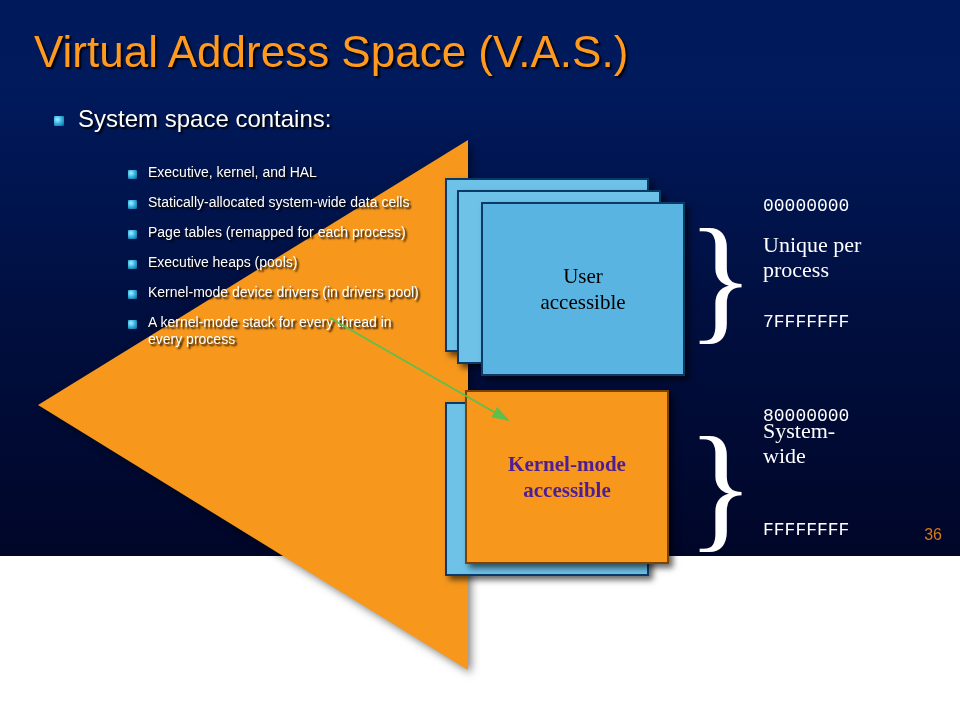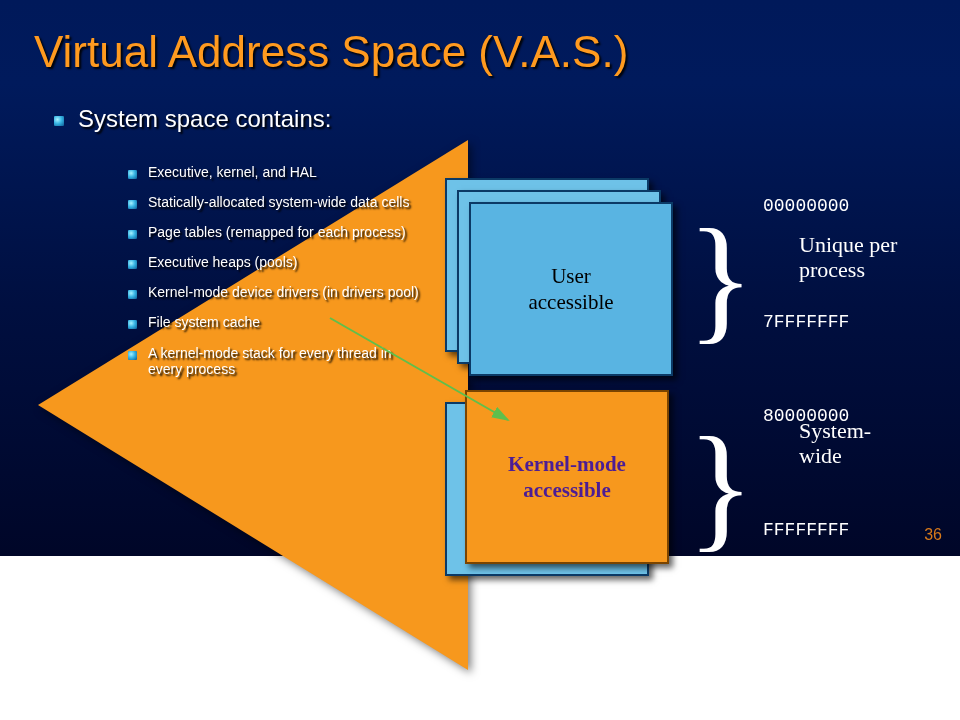--- a/index.html
+++ b/index.html
@@ -155,21 +155,20 @@
     font-size: 18px;
     color: #fff;
     white-space: nowrap;
   }
   .addr-label {
     position: absolute;
     font-family: Georgia, "Times New Roman", serif;
     font-size: 22px;
     color: #fff;
     line-height: 1.15;
-    margin-left: 36px;
   }
 
   
   .arrow-svg {
     position: absolute;
     left: 0; top: 0;
     width: 960px;
     height: 720px;
     pointer-events: none;
   }
@@ -193,29 +192,28 @@
   <div class="subhead">System space contains:</div>
 
   <div class="wedge"></div>
 
   <ul class="bullets">
     <li>Executive, kernel, and HAL</li>
     <li>Statically-allocated system-wide data cells</li>
     <li>Page tables (remapped for each process)</li>
     <li>Executive heaps (pools)</li>
     <li>Kernel-mode device drivers (in drivers pool)</li>
-    <li>File system cache</li>
     <li>A kernel-mode stack for every  thread in every process</li>
   </ul>
 
   <div class="diagram">
 
     <div class="stack-card" style="left:0px; top:0px;"></div>
     <div class="stack-card" style="left:12px; top:12px;"></div>
-    <div class="stack-card front" style="left:24px; top:24px;text-align:center;">
+    <div class="stack-card front" style="left:36px; top:24px;text-align:center;">
       <span style="white-space:pre-line;">User
 accessible</span>
     </div>
 
     <div class="kernel-back" style="left:0px; top:224px;"></div>
     <div class="kernel-card" style="left:20px; top:212px;">
       <span style="white-space:pre-line;">Kernel-mode
 accessible</span>
     </div>
 

